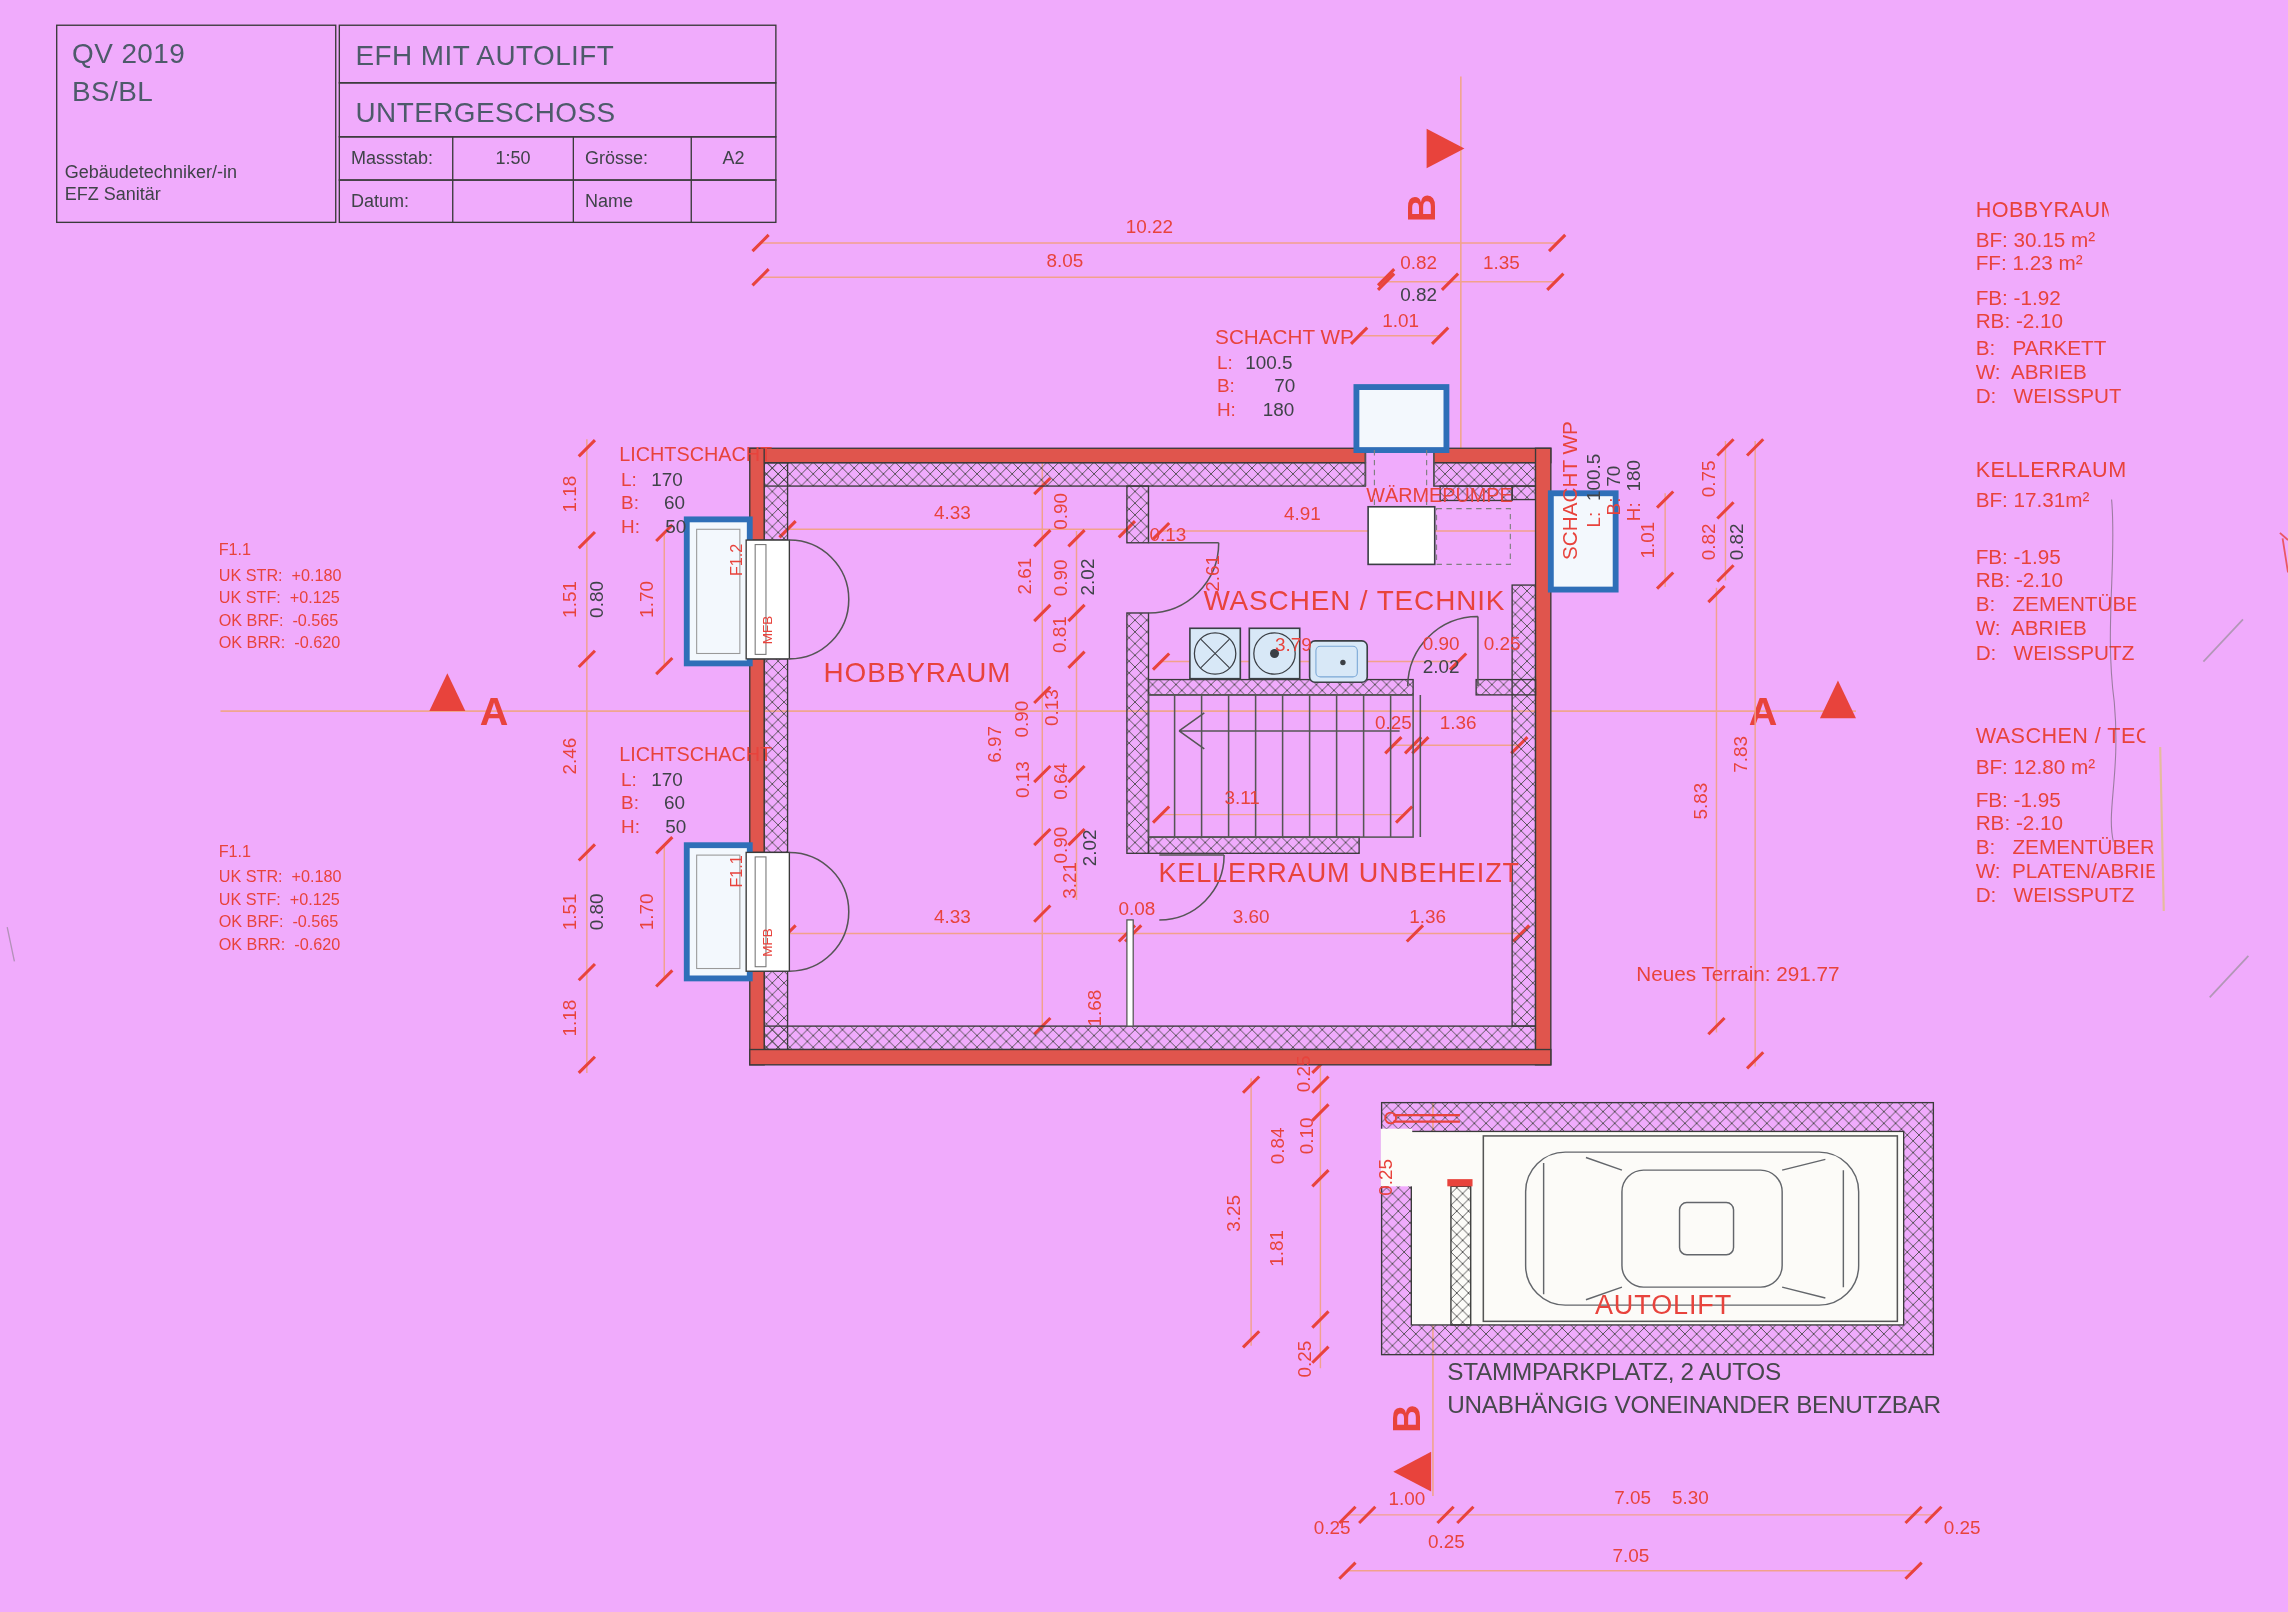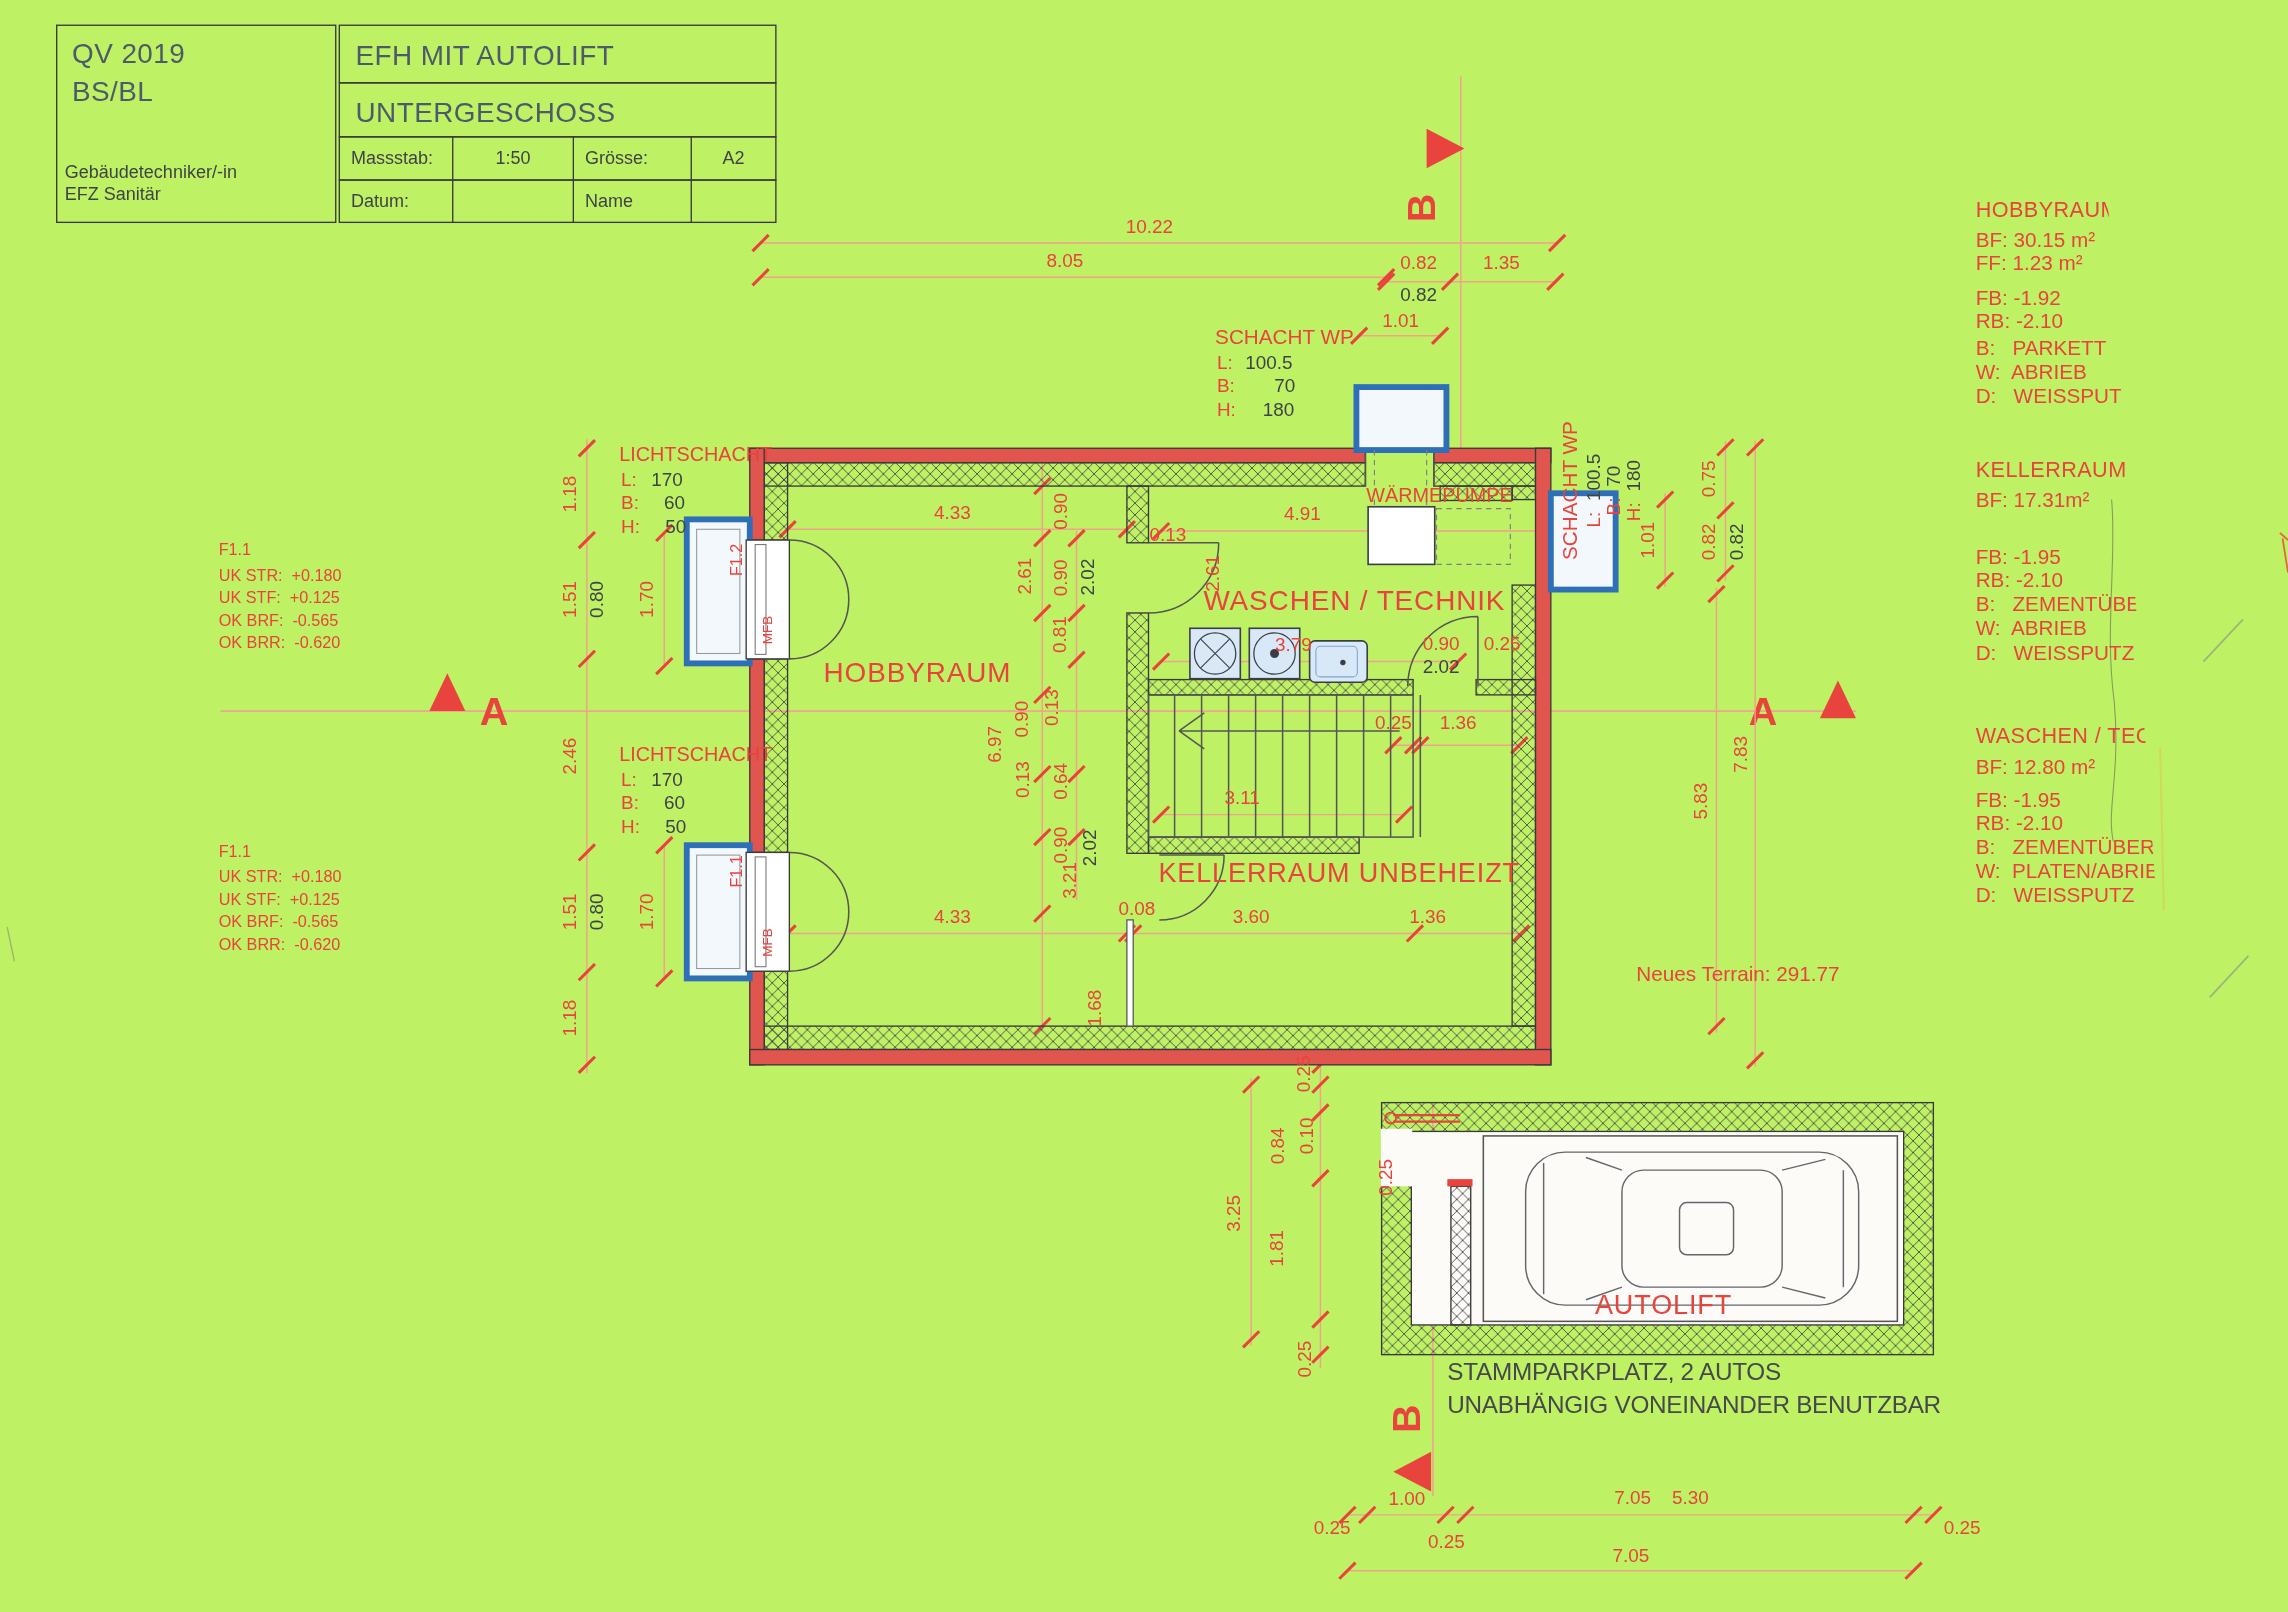--- a/index.html
+++ b/index.html
@@ -1,16 +1,16 @@
 <!DOCTYPE html>
 <html style="font-size:14.4px"><head>
 <meta charset="utf-8">
 <style>
   html,body{margin:0;padding:0;background:#e8e6e1;}
-  .page{position:relative;width:2288px;height:1613px;background:#bef264;overflow:hidden;}
+  .page{position:relative;width:2288px;height:1613px;background:#f0abfc;overflow:hidden;}
   svg{position:absolute;left:0;top:0;}
   svg text{font-family:"Liberation Sans",sans-serif;white-space:pre;}
   .dr{fill:#e8433c;font-size:21px;}
   .db{fill:#3f4348;font-size:21px;}
   .mid{text-anchor:middle;}
   .room{fill:#e8433c;font-size:31px;letter-spacing:1px;}
   .ann{fill:#e8433c;font-size:23px;}
   .annT{fill:#e8433c;font-size:24px;letter-spacing:.5px;}
   .sm{fill:#e8433c;font-size:18px;}
   .lk{fill:#e8433c;font-size:21px;}

